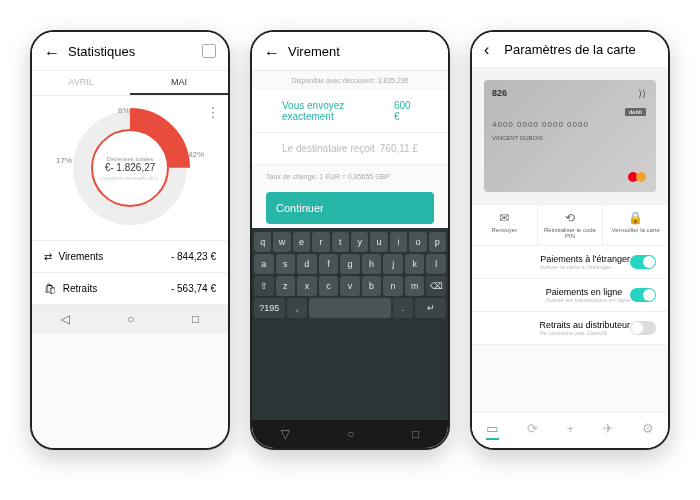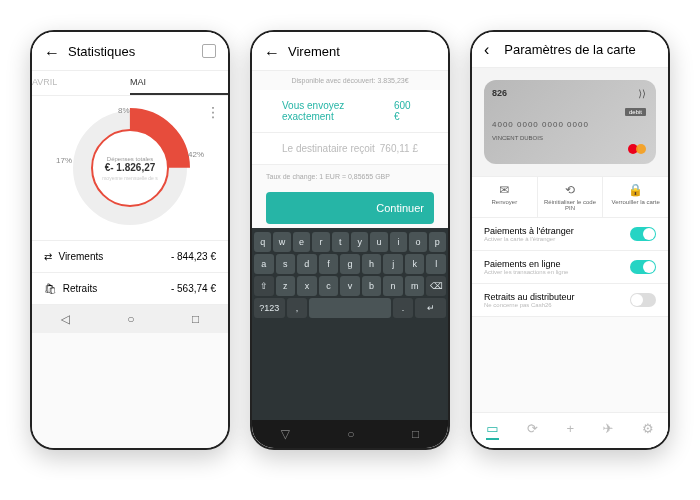--- a/index.html
+++ b/index.html
@@ -4,60 +4,60 @@
 <style>
 *{box-sizing:border-box;margin:0;padding:0;font-family:-apple-system,BlinkMacSystemFont,sans-serif}
 body{background:#fff;display:flex;justify-content:center;gap:20px;padding:30px 20px}
 .phone{width:200px;height:420px;background:#fff;border-radius:24px;border:2px solid #222;box-shadow:0 8px 24px rgba(0,0,0,.2);overflow:hidden;position:relative;display:flex;flex-direction:column}
 .screen{flex:1;display:flex;flex-direction:column;background:#fafafa;overflow:hidden}
 .hdr{display:flex;align-items:center;padding:10px 12px;background:#fff;border-bottom:1px solid #eee;gap:8px}
 .back{font-size:16px;font-weight:300}
 .title{font-size:13px;font-weight:500}
 .hdr-icon{margin-left:auto;width:14px;height:14px;border:1px solid #aaa;border-radius:2px}
 .tabs{display:flex;background:#fff;border-bottom:1px solid #eee}
-.tab{flex:1;text-align:left;font-size:9px;padding:6px 0;color:#bbb}
+.tab{flex:1;text-align:center;font-size:9px;padding:6px 0;color:#bbb}
 .tab.act{color:#333;border-bottom:2px solid #333}
 .donut-wrap{position:relative;padding:12px;display:flex;justify-content:center;background:#fff}
 .donut{width:120px;height:120px;position:relative}
 .donut svg{transform:rotate(-90deg)}
 .donut-center{position:absolute;top:50%;left:50%;transform:translate(-50%,-50%);text-align:center;width:70px}
 .donut-label{font-size:6px;color:#999}
-.donut-val{font-size:10px;font-weight:700;color:#333}
+.donut-val{font-size:10px;font-weight:400;color:#333}
 .donut-sub{font-size:5px;color:#ccc;margin-top:2px}
 .seg-icons{position:absolute;inset:0;font-size:8px;color:#888}
 .seg-ic{position:absolute}
 .more{position:absolute;right:8px;top:8px;font-size:14px;color:#888}
 .list{border-top:1px solid #eee}
 .row{display:flex;justify-content:space-between;padding:10px 12px;border-bottom:1px solid #eee;font-size:10px;background:#fff}
 .row-left{display:flex;align-items:center;gap:6px}
 .navbar{height:28px;background:#f0f0f0;display:flex;justify-content:space-around;align-items:center;font-size:12px;color:#666}
 .avail{font-size:7px;color:#aaa;text-align:center;padding:6px}
 .tx-row{display:flex;justify-content:space-between;padding:10px 30px;border-bottom:1px solid #eee;font-size:10px;background:#fff}
 .tx-row.teal{color:#26b5a6}
 .tx-row.gray{color:#bbb}
 .rate{font-size:7px;color:#aaa;padding:8px 14px}
-.btn-cont{margin:4px 14px;background:#26b5a6;color:#fff;text-align:right;padding:10px;border-radius:4px;font-size:11px}
+.btn-cont{margin:4px 14px;background:#26b5a6;color:#fff;text-align:left;padding:10px;border-radius:4px;font-size:11px}
 .kbd{background:#2d3436;flex:1;display:flex;flex-direction:column;padding:4px 2px;gap:2px}
 .krow{display:flex;gap:2px;justify-content:center}
 .key{flex:1;background:#4a5456;color:#dfe6e9;font-size:9px;text-align:center;padding:5px 0;border-radius:3px}
 .key.dark{background:#3d4446}
 .card-area{padding:12px;background:#f4f4f4}
-.card{width:100%;height:84px;background:linear-gradient(135deg,#b8b8b8,#d0d0d0);border-radius:12px;padding:8px;position:relative;color:#555;font-size:7px}
+.card{width:100%;height:112px;background:linear-gradient(135deg,#b8b8b8,#d0d0d0);border-radius:4px;padding:8px;position:relative;color:#555;font-size:7px}
 .card-num{letter-spacing:1px;margin-top:22px;font-size:8px}
 .card-brand{position:absolute;right:10px;bottom:8px;width:18px;height:12px}
 .card-brand::before,.card-brand::after{content:"";position:absolute;width:10px;height:10px;border-radius:50%}
 .card-brand::before{background:#eb001b;left:0}
 .card-brand::after{background:#f79e1b;right:0;opacity:.9}
 .card-debit{position:absolute;right:10px;top:28px;background:#666;color:#fff;font-size:6px;padding:1px 4px;border-radius:1px}
 .card-wifi{position:absolute;right:10px;top:8px;font-size:10px}
 .card-actions{display:flex;background:#fff;border-top:1px solid #eee;border-bottom:1px solid #eee}
 .card-act{flex:1;text-align:center;padding:6px 2px;font-size:6px;color:#666;border-right:1px solid #eee}
 .card-act:last-child{border-right:none}
 .card-act .ai{font-size:12px;display:block;margin-bottom:2px}
-.setting{display:flex;justify-content:space-between;align-items:center;padding:8px 12px;background:#fff;border-bottom:1px solid #eee}
+.setting{display:flex;justify-content:flex-end;align-items:center;padding:8px 12px;background:#fff;border-bottom:1px solid #eee}
 .set-txt{font-size:9px}
 .set-sub{font-size:6px;color:#bbb}
 .toggle{width:26px;height:14px;border-radius:7px;position:relative}
 .toggle.on{background:#26d4c4}
 .toggle.off{background:#ddd}
 .toggle::after{content:"";position:absolute;width:12px;height:12px;background:#fff;border-radius:50%;top:1px}
 .toggle.on::after{right:1px}
 .toggle.off::after{left:1px}
 .bottom-nav{display:flex;justify-content:space-around;padding:8px 0;background:#fff;border-top:1px solid #eee;font-size:13px;color:#bbb}
 .bottom-nav .act{color:#26b5a6;border-bottom:2px solid #26b5a6;padding-bottom:2px}
@@ -168,21 +168,21 @@
           <span class="key">z</span>
           <span class="key">x</span>
           <span class="key">c</span>
           <span class="key">v</span>
           <span class="key">b</span>
           <span class="key">n</span>
           <span class="key">m</span>
           <span class="key dark">⌫</span>
         </div>
     <div class="krow">
-          <span class="key dark" style="flex:1.5">?123</span>
+          <span class="key dark" style="flex:1.5">?195</span>
           <span class="key dark">,</span>
           <span class="key" style="flex:4"></span>
           <span class="key dark">.</span>
           <span class="key dark" style="flex:1.5">↵</span>
         </div>
   </div>
   <div class="navbar" style="background:#1a1a1a;color:#888">
     <span>▽</span>
     <span>○</span>
     <span>□</span>

